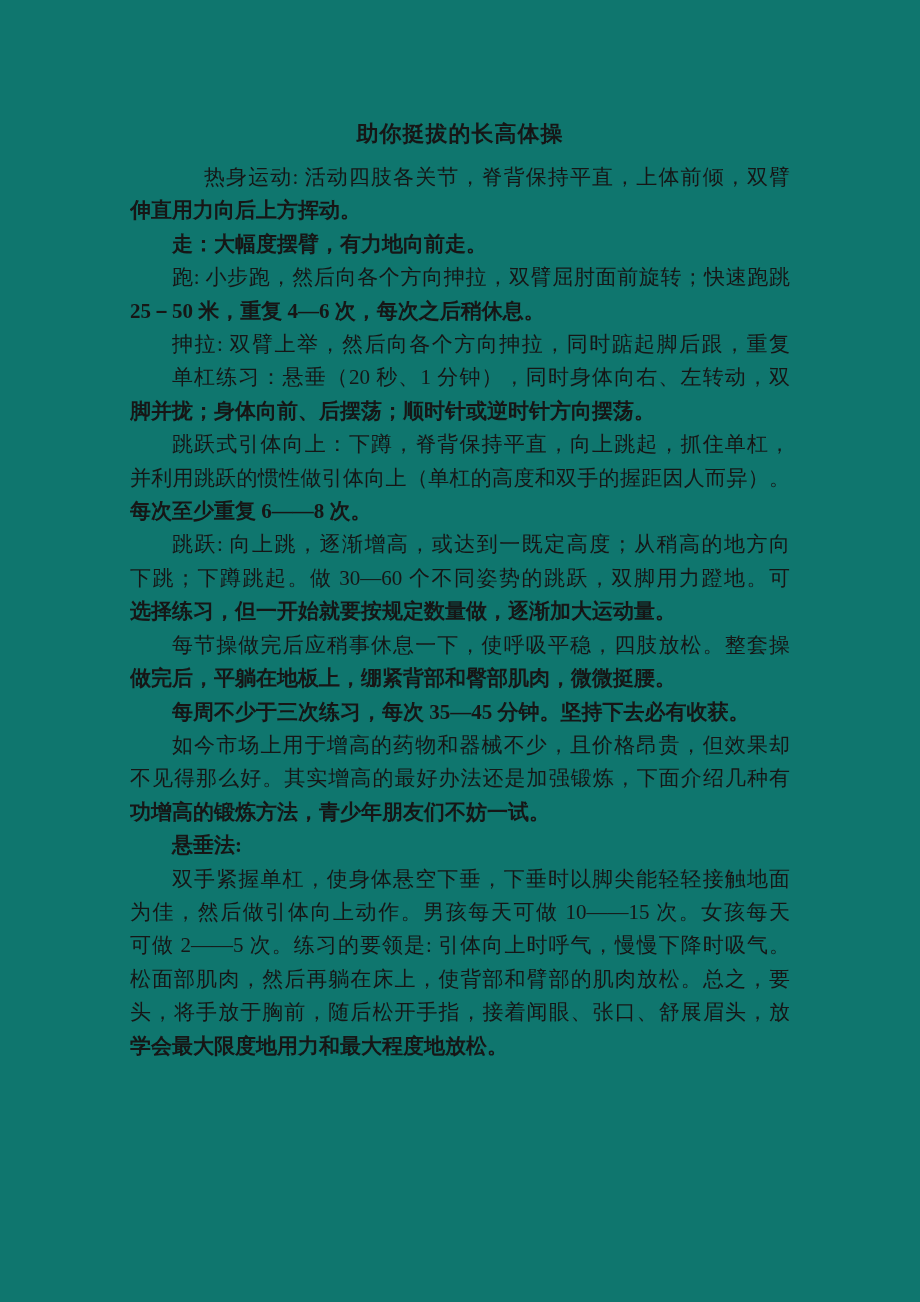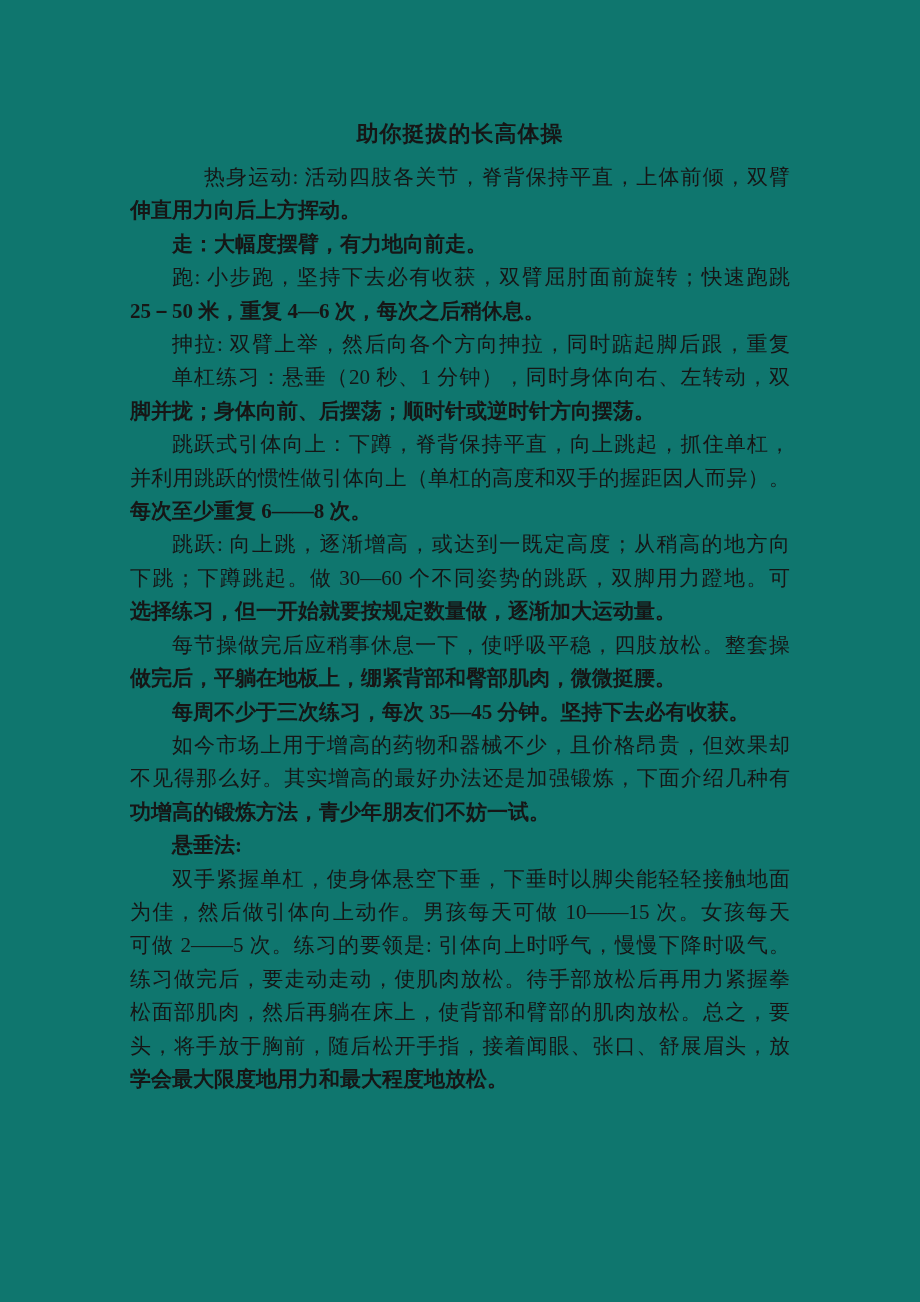--- a/index.html
+++ b/index.html
@@ -48,21 +48,21 @@
   <h1 class="doc-title">助你挺拔的长高体操</h1>
   <div id="paragraphs">
       <div class="para">
         <div class="line fill indent-f">热身运动: 活动四肢各关节，脊背保持平直，上体前倾，双臂</div>
         <div class="line end">伸直用力向后上方挥动。</div>
       </div>
       <div class="para">
         <div class="line end indent-n">走：大幅度摆臂，有力地向前走。</div>
       </div>
       <div class="para">
-        <div class="line fill indent-n">跑: 小步跑，坚持下去必有收获，双臂屈肘面前旋转；快速跑跳</div>
+        <div class="line fill indent-n">跑: 小步跑，然后向各个方向抻拉，双臂屈肘面前旋转；快速跑跳</div>
         <div class="line end">25－50 米，重复 4—6 次，每次之后稍休息。</div>
       </div>
       <div class="para">
         <div class="line fill indent-n">抻拉: 双臂上举，然后向各个方向抻拉，同时踮起脚后跟，重复</div>
       </div>
       <div class="para">
         <div class="line fill indent-n">单杠练习：悬垂（20 秒、1 分钟），同时身体向右、左转动，双</div>
         <div class="line end">脚并拢；身体向前、后摆荡；顺时针或逆时针方向摆荡。</div>
       </div>
       <div class="para">
@@ -87,19 +87,18 @@
         <div class="line fill">不见得那么好。其实增高的最好办法还是加强锻炼，下面介绍几种有</div>
         <div class="line end">功增高的锻炼方法，青少年朋友们不妨一试。</div>
       </div>
       <div class="para">
         <div class="line end indent-n">悬垂法:</div>
       </div>
       <div class="para">
         <div class="line fill indent-n">双手紧握单杠，使身体悬空下垂，下垂时以脚尖能轻轻接触地面</div>
         <div class="line fill">为佳，然后做引体向上动作。男孩每天可做 10——15 次。女孩每天</div>
         <div class="line fill">可做 2——5 次。练习的要领是: 引体向上时呼气，慢慢下降时吸气。</div>
-        <div class="line fill">练习做完后，要走动走动，使肌肉放松。待手部放松后再用力紧握拳</div>
         <div class="line fill">松面部肌肉，然后再躺在床上，使背部和臂部的肌肉放松。总之，要</div>
         <div class="line fill">头，将手放于胸前，随后松开手指，接着闻眼、张口、舒展眉头，放</div>
         <div class="line end">学会最大限度地用力和最大程度地放松。</div>
       </div>
     </div>
 </div>
 
 </body></html>

